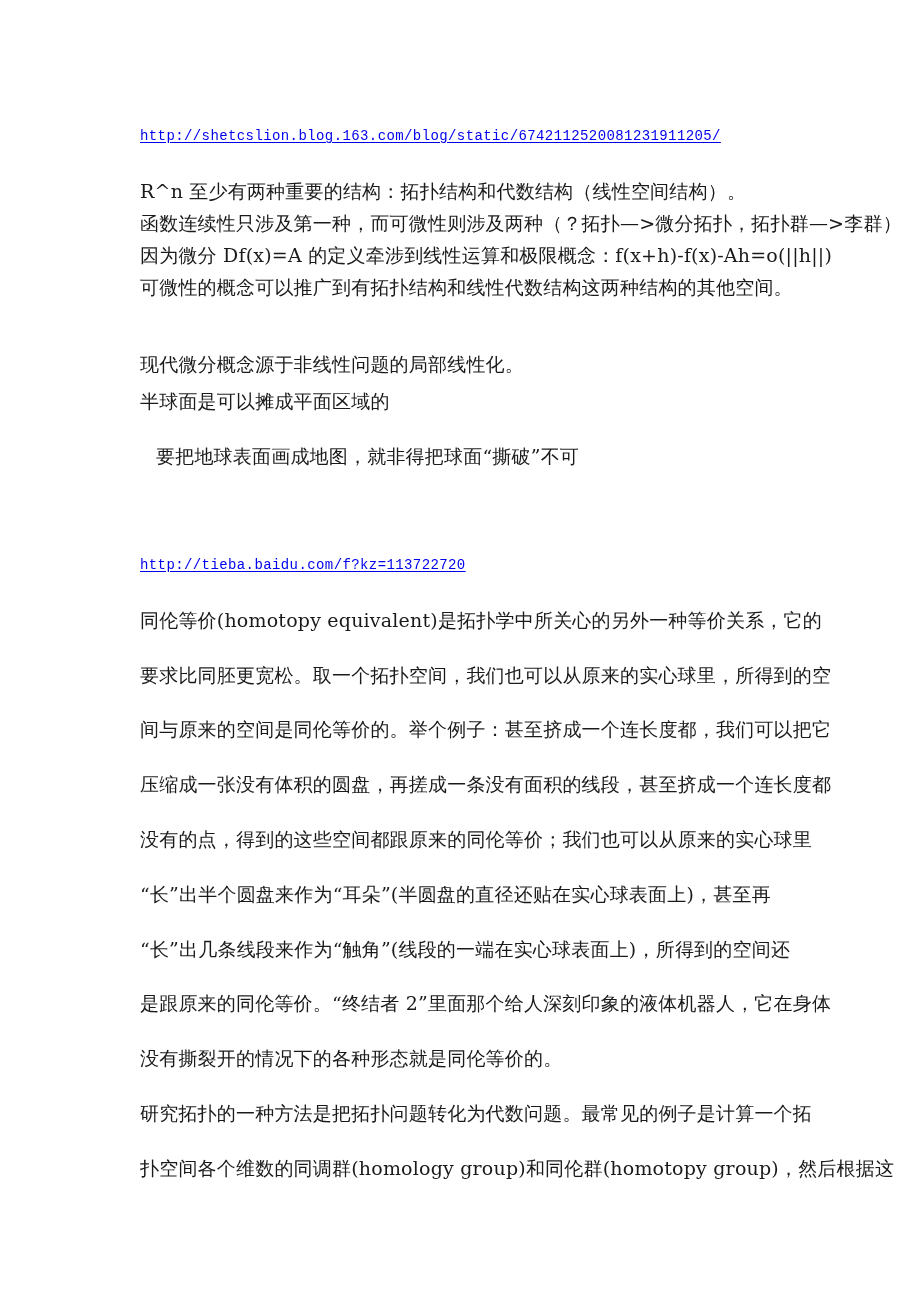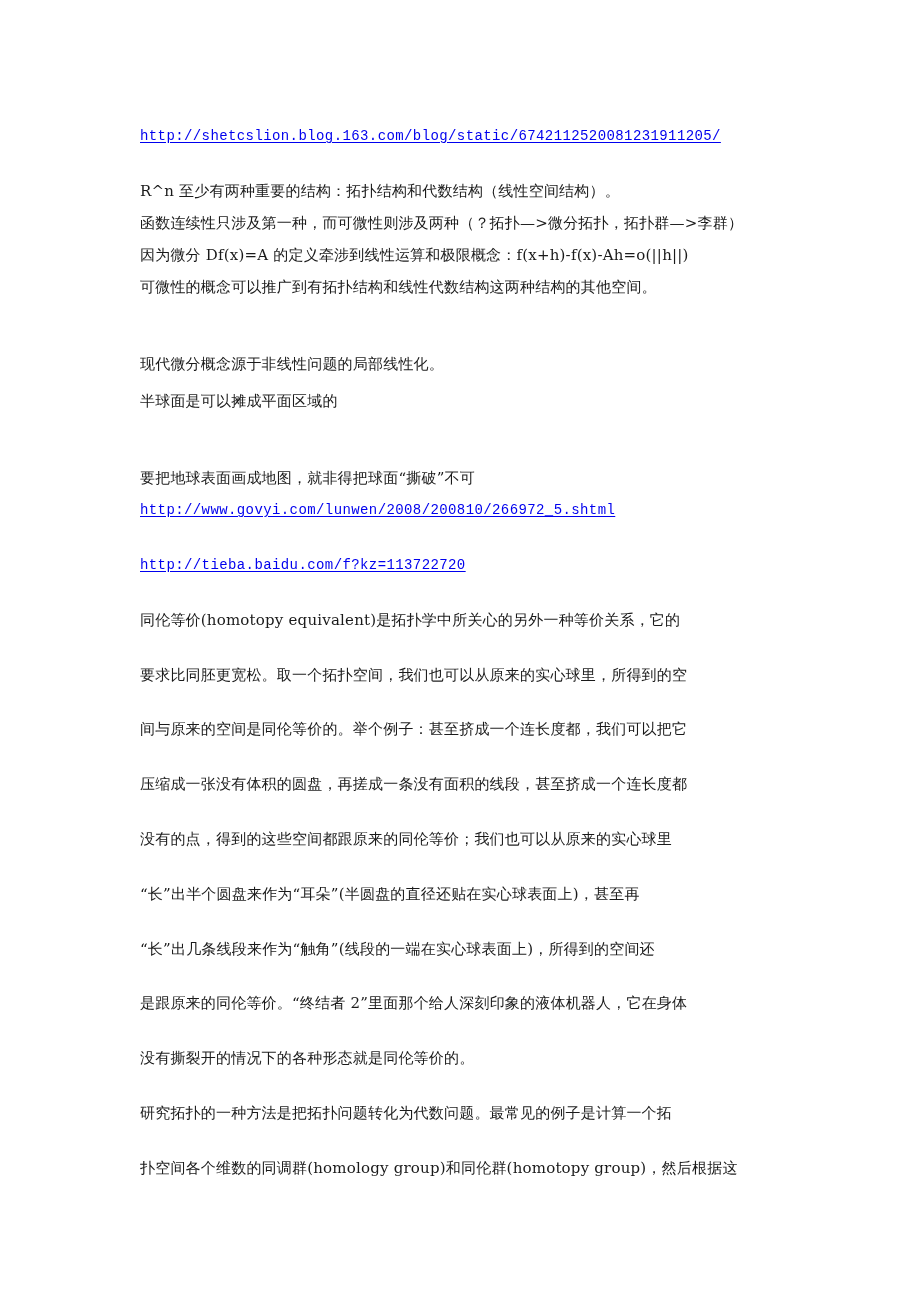--- a/index.html
+++ b/index.html
@@ -17,21 +17,21 @@
     }
     .page {
       position: absolute;
       left: 0; top: 0;
       width: 758px;
       height: 1302px;
     }
     .line {
       position: absolute;
       left: 140px;
-      font-size: 15px;
+      font-size: 19px;
       line-height: 20px;
       white-space: nowrap;
       letter-spacing: 0.2px;
     }
     .link {
       color: #0000ee;
       text-decoration: underline;
       text-underline-offset: 2px;
       cursor: pointer;
       font-family: "Liberation Mono", "DejaVu Sans Mono", monospace;
@@ -46,23 +46,22 @@
 
   <a class="line link" style="top:126px;">http://shetcslion.blog.163.com/blog/static/6742112520081231911205/</a>
 
   <div class="line" style="top:181px;">R^n 至少有两种重要的结构：拓扑结构和代数结构（线性空间结构）。</div>
   <div class="line" style="top:213px;">函数连续性只涉及第一种，而可微性则涉及两种（？拓扑—&gt;微分拓扑，拓扑群—&gt;李群）</div>
   <div class="line" style="top:245px;">因为微分 Df(x)=A 的定义牵涉到线性运算和极限概念：f(x+h)-f(x)-Ah=o(||h||)</div>
   <div class="line" style="top:277px;">可微性的概念可以推广到有拓扑结构和线性代数结构这两种结构的其他空间。</div>
 
   <div class="line" style="top:336px;margin-top:18px;">现代微分概念源于非线性问题的局部线性化。</div>
   <div class="line" style="top:391px;">半球面是可以摊成平面区域的</div>
-  <div class="line" style="top:468px;">要把地球表面画成地图，就非得把球面“撕破”不可</div>
+  <div class="line" style="top:446px;margin-left:16px;">要把地球表面画成地图，就非得把球面“撕破”不可</div>
 
-  <a class="line link" style="top:500px;">http://www.govyi.com/lunwen/2008/200810/266972_5.shtml</a>
   <a class="line link" style="top:555px;text-decoration:underline;">http://tieba.baidu.com/f?kz=113722720</a>
 
   <div class="line" style="top:610px;">同伦等价(homotopy equivalent)是拓扑学中所关心的另外一种等价关系，它的</div>
   <div class="line" style="top:665px;">要求比同胚更宽松。取一个拓扑空间，我们也可以从原来的实心球里，所得到的空</div>
   <div class="line" style="top:719px;">间与原来的空间是同伦等价的。举个例子：甚至挤成一个连长度都，我们可以把它</div>
   <div class="line" style="top:774px;">压缩成一张没有体积的圆盘，再搓成一条没有面积的线段，甚至挤成一个连长度都</div>
   <div class="line" style="top:829px;">没有的点，得到的这些空间都跟原来的同伦等价；我们也可以从原来的实心球里</div>
   <div class="line" style="top:884px;">“长”出半个圆盘来作为“耳朵”(半圆盘的直径还贴在实心球表面上)，甚至再</div>
   <div class="line" style="top:939px;">“长”出几条线段来作为“触角”(线段的一端在实心球表面上)，所得到的空间还</div>
   <div class="line" style="top:993px;">是跟原来的同伦等价。“终结者 2”里面那个给人深刻印象的液体机器人，它在身体</div>

